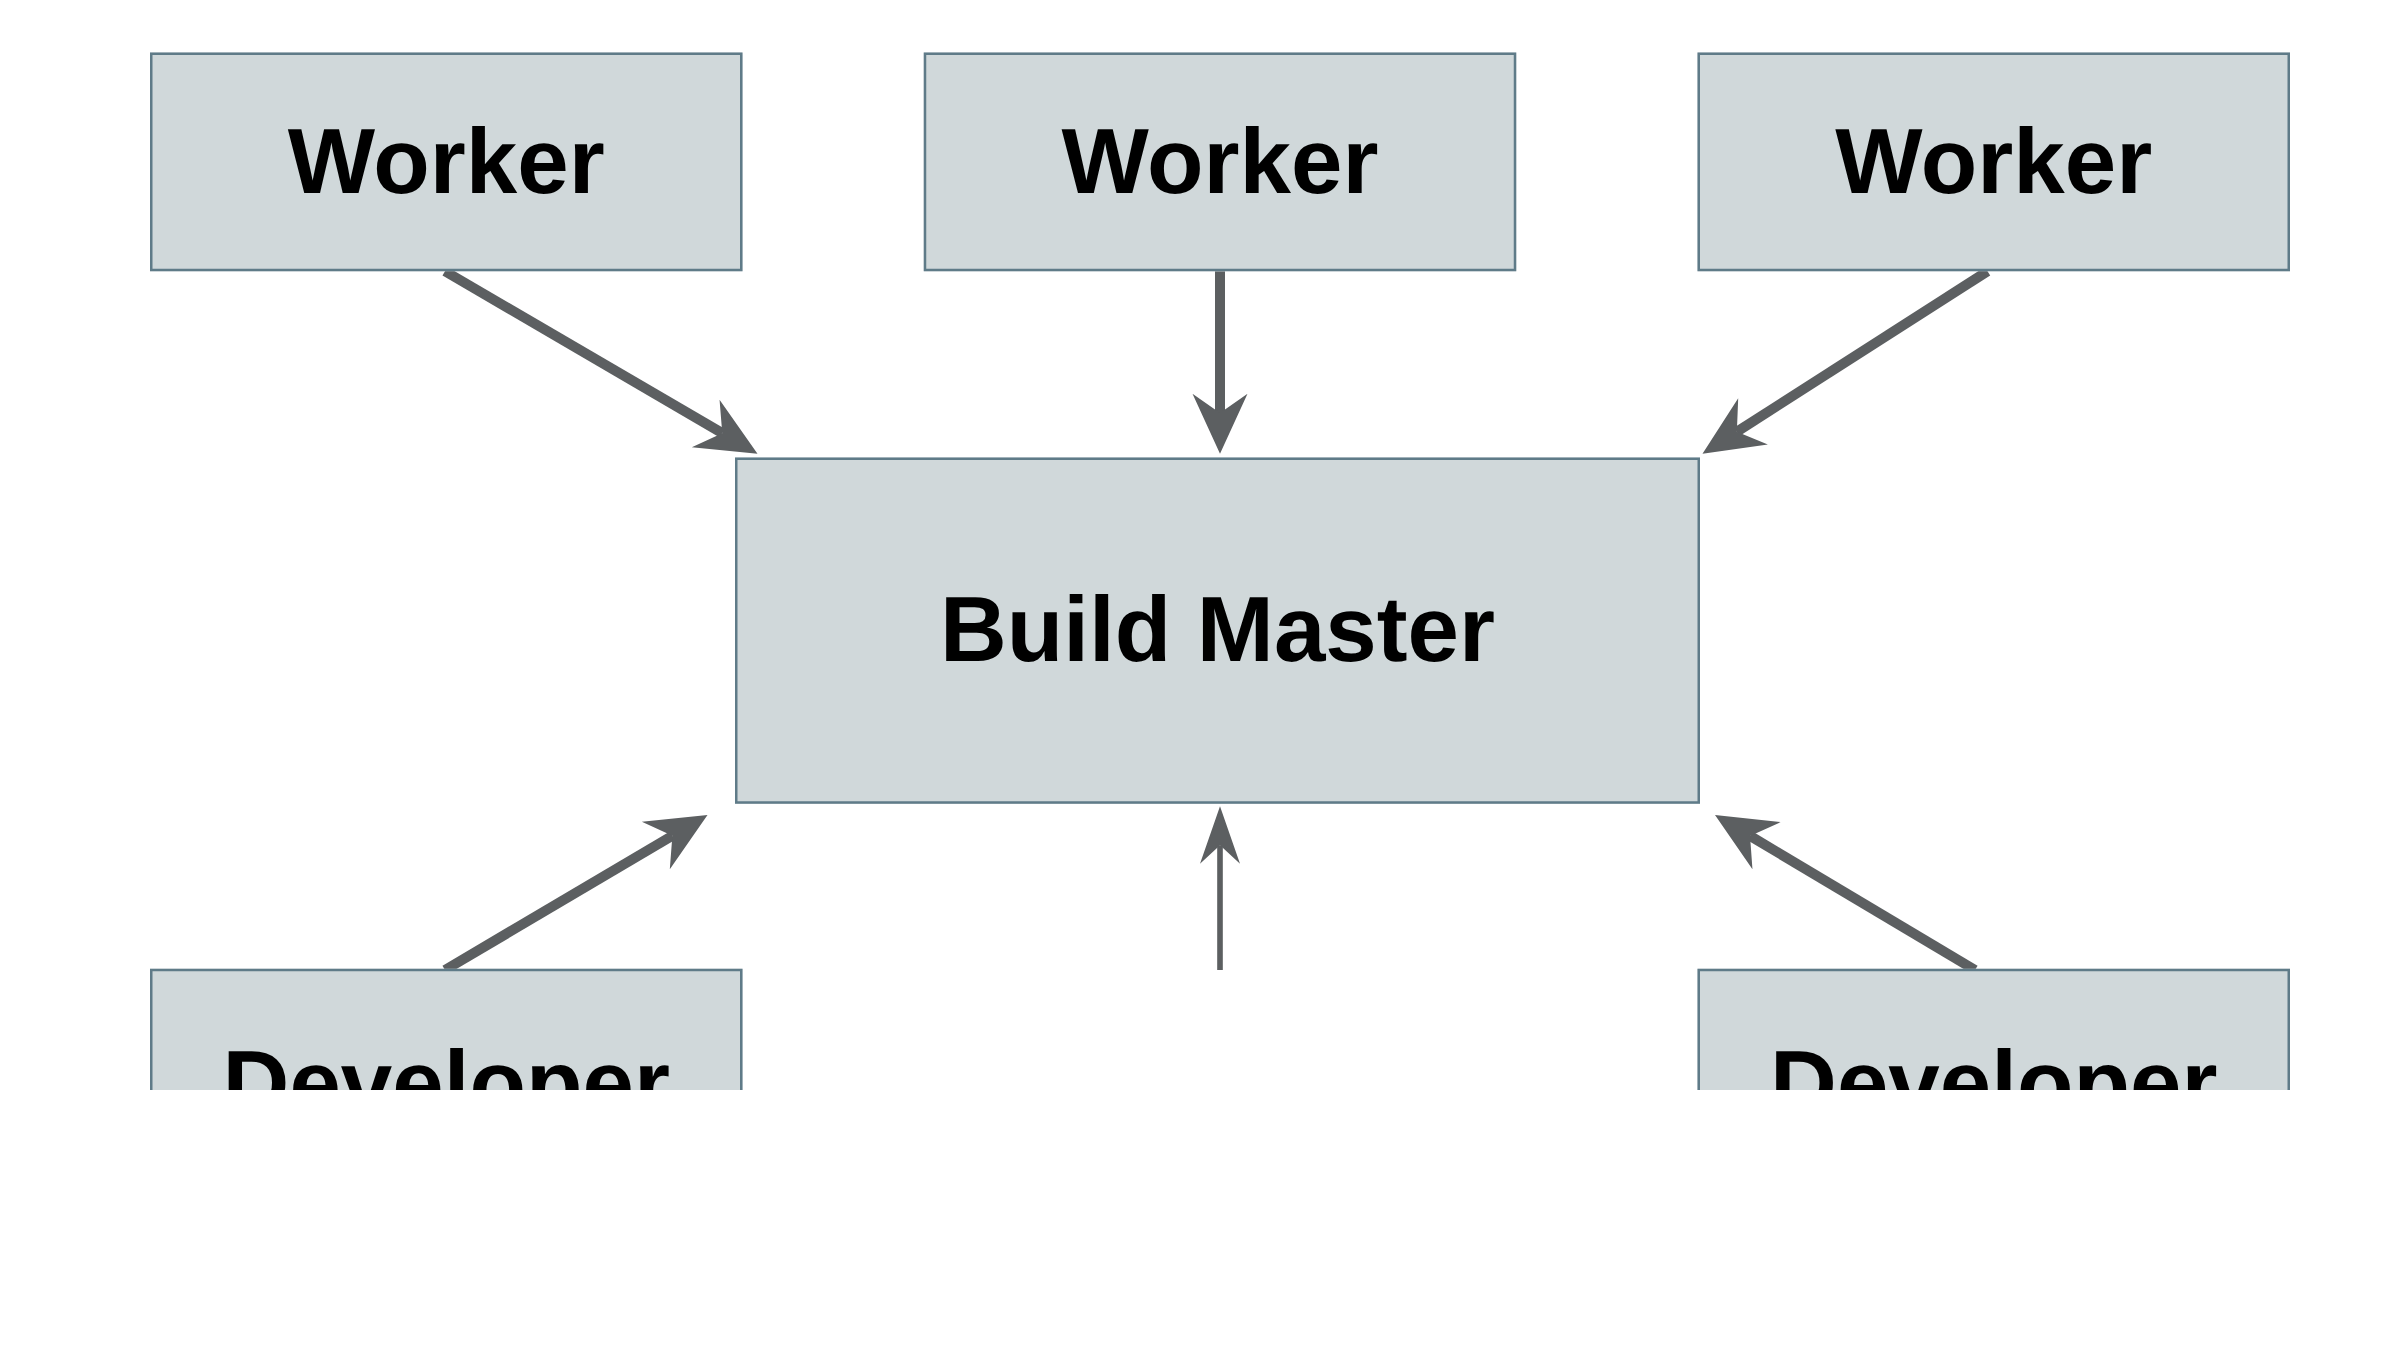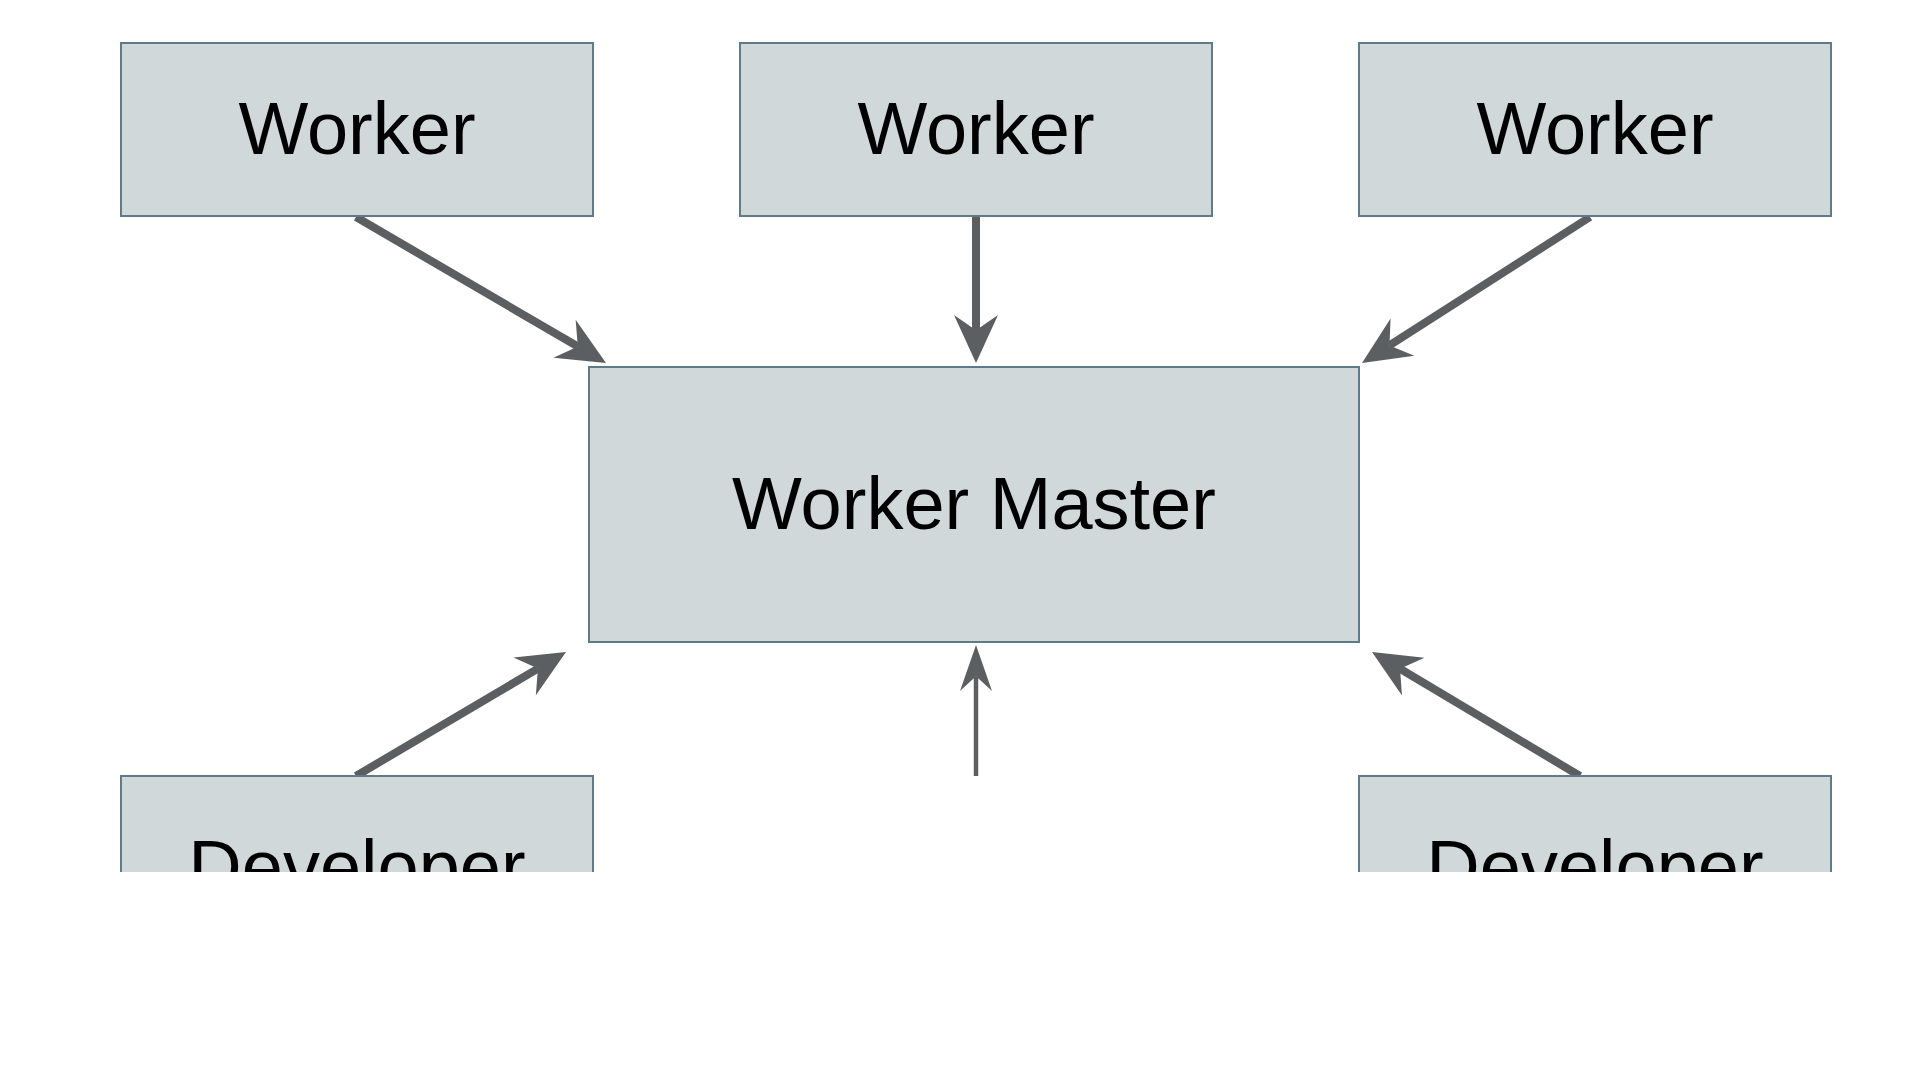--- a/index.html
+++ b/index.html
@@ -7,20 +7,21 @@
     padding: 0;
     background: #ffffff;
   }
   #canvas {
     position: relative;
     width: 1910px;
     height: 872px;
     background: var(--bg, #ffffff);
     overflow: hidden;
     font-family: "Liberation Sans", sans-serif;
+    font-weight: bold;
   }
   #arrow-layer {
     position: absolute;
     left: 0;
     top: 0;
     width: 1910px;
     height: 1090px;
     pointer-events: none;
   }
   .node {
@@ -85,21 +86,21 @@
 
   <div class="node pos-worker-2">
     <span class="label">Worker</span>
   </div>
 
   <div class="node pos-worker-3">
     <span class="label">Worker</span>
   </div>
 
   <div class="node pos-build-master">
-    <span class="label">Worker Master</span>
+    <span class="label">Build Master</span>
   </div>
 
   <div class="node pos-dev-ws-left">
     <span class="label">Developer workstation</span>
   </div>
 
 
   <div class="node pos-dev-ws-right">
     <span class="label">Developer workstation</span>
   </div>

